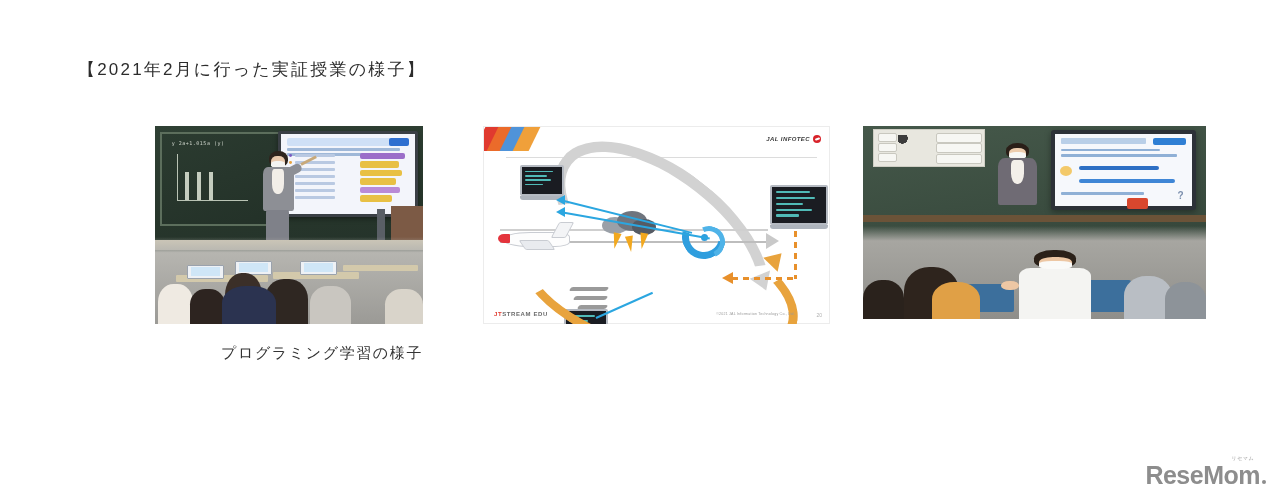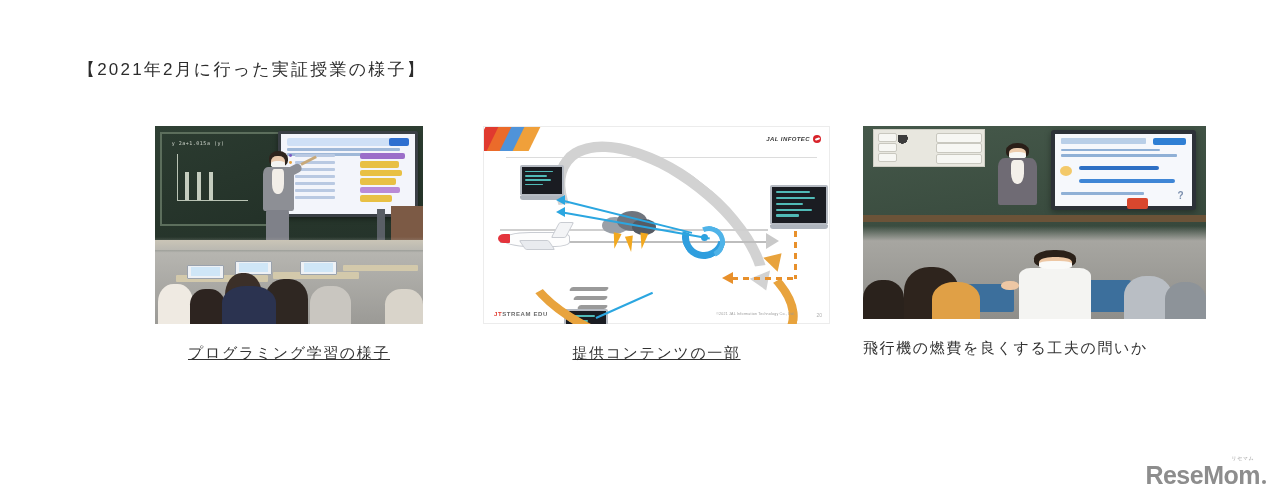--- a/index.html
+++ b/index.html
@@ -53,21 +53,21 @@
   .fig-2 .fig-frame { height: 198px; background: #ffffff; }
   .fig-3 .fig-frame { height: 193px; }
 
   .caption {
     margin-top: 16px;
     font-size: 15px;
     line-height: 1.75;
     letter-spacing: 1.6px;
     color: #333333;
   }
-  .caption.center { text-align: center; text-decoration: underline; }
+  .caption.center { text-align: right; }
   .caption.left { text-align: left; }
 
   
   .p1-chalkboard {
     position: absolute; left: 0; top: 0; width: 100%; height: 78%;
     background: linear-gradient(175deg, #2f4034 0%, #27362b 55%, #22302a 100%);
   }
   .p1-board-frame {
     position: absolute; left: 2%; top: 4%; width: 44%; height: 58%;
     border: 2px solid #5c6e5c;
@@ -694,21 +694,20 @@
 
 
           <div class="s-footer-logo">
             <span class="jt">JT</span><span class="st">STREAM EDU</span>
           </div>
           <div class="s-copyright">©2021 JAL Information Technology Co., Ltd.</div>
           <div class="s-pagenum">20</div>
         </div>
       </div>
     </div>
-    <figcaption class="caption center">提供コンテンツの一部</figcaption>
   </figure>
 
   <figure class="figure fig-3">
     <div class="fig-frame">
       <div class="p3-board">
 
         <div class="p3-poster">
           <div class="p3-poster bub" style="left:3%;top:8%;width:16%;height:20%"></div>
           <div class="p3-poster bub" style="left:3%;top:36%;width:16%;height:20%"></div>
           <div class="p3-poster bub" style="left:3%;top:64%;width:16%;height:20%"></div>
@@ -756,21 +755,20 @@
         <div class="p3-boy">
           <div class="p3-boy-body"></div>
           <div class="p3-boy-head"></div>
           <div class="p3-boy-face"></div>
           <div class="p3-boy-mask"></div>
           <div class="p3-boy-hand"></div>
         </div>
       </div>
     </div>
     <figcaption class="caption left">
-      <div>飛行機の燃費を良くする工夫の問いか</div>
     </figcaption>
   </figure>
 
 </div>
 
 <div class="watermark">
   <span class="wm-text">
     <span class="wm-ruby">リセマム</span>
     <span>ReseMom</span>
   </span>

